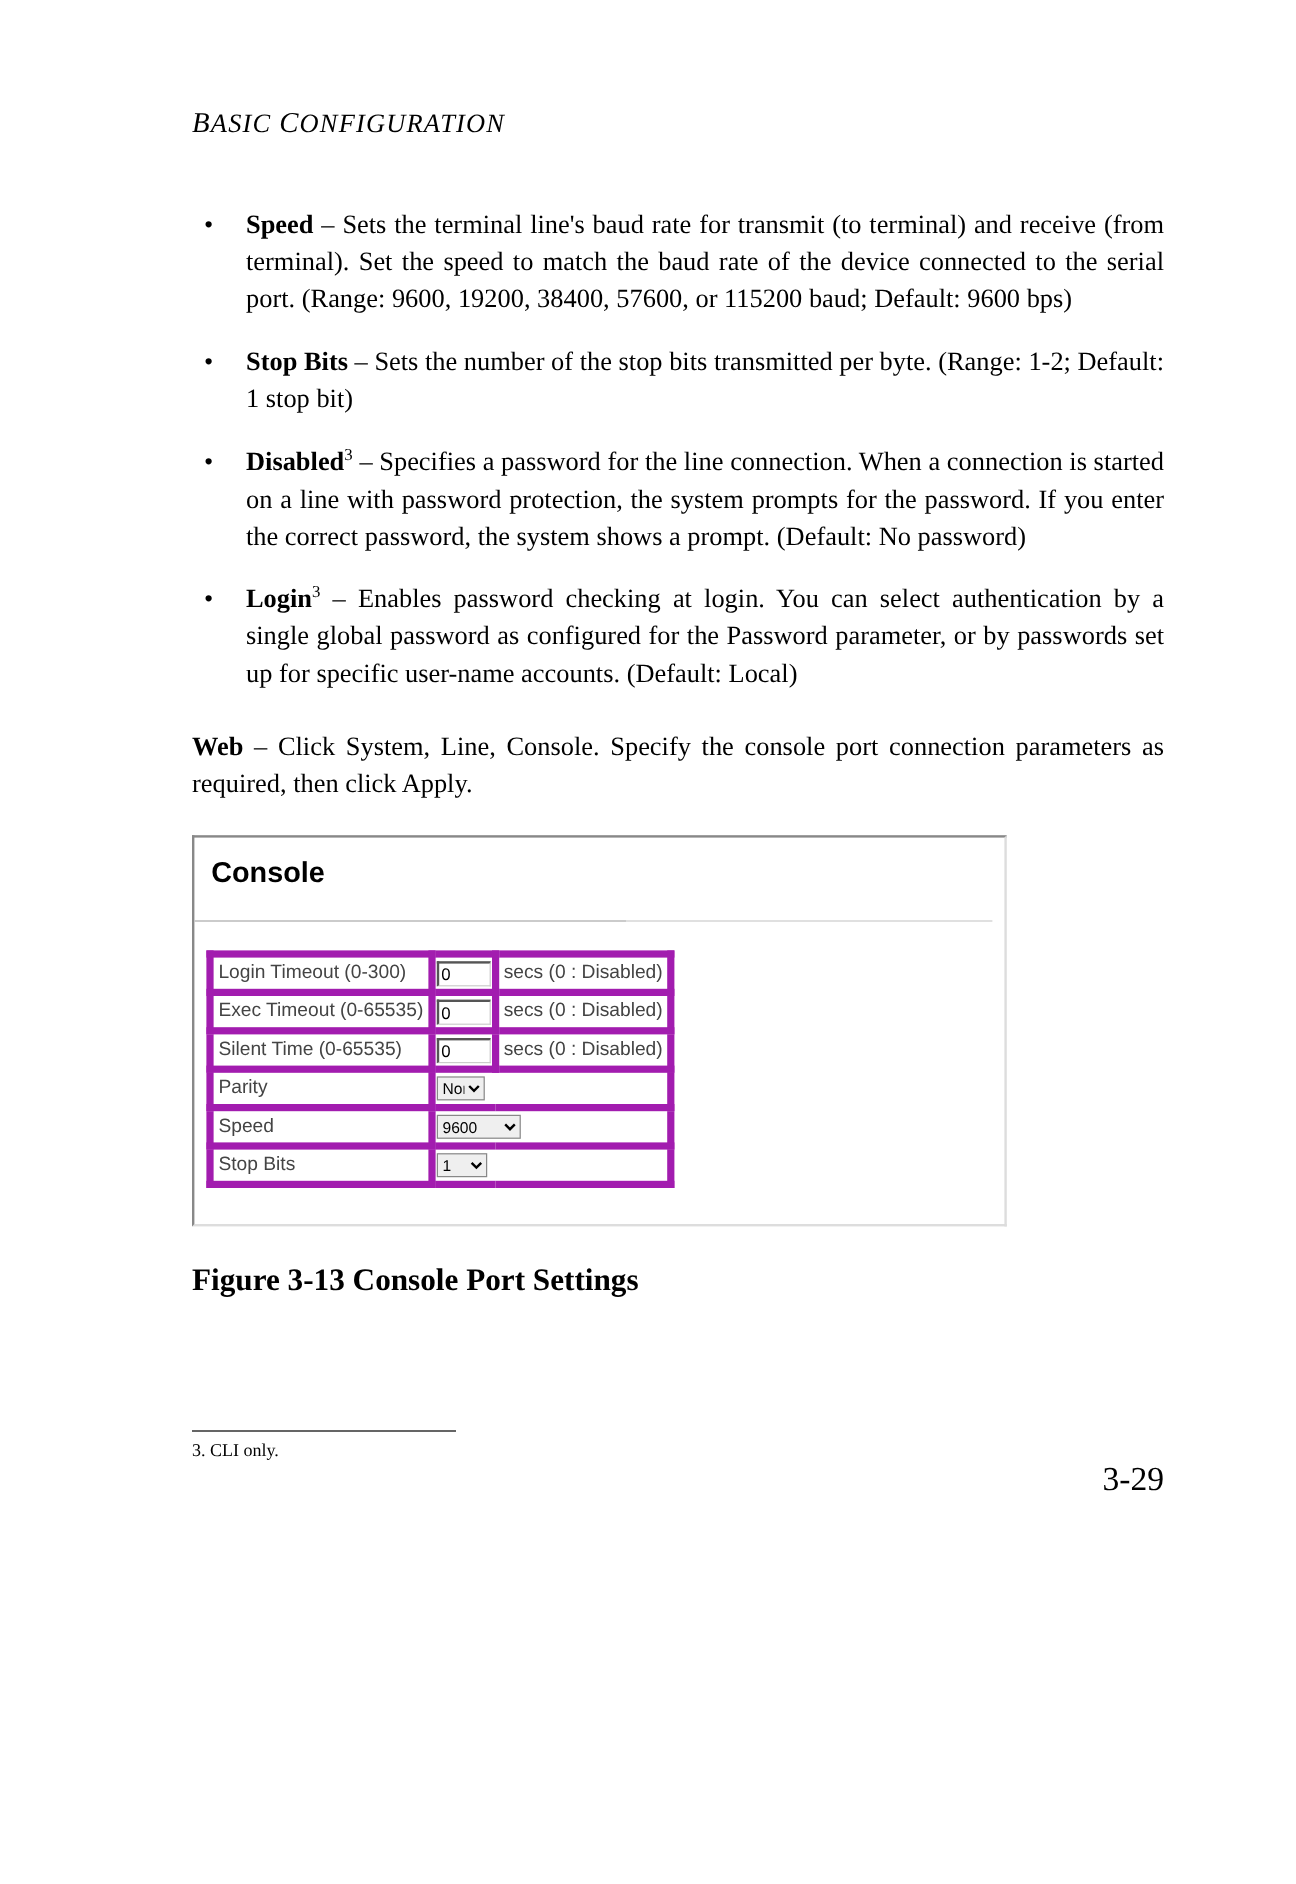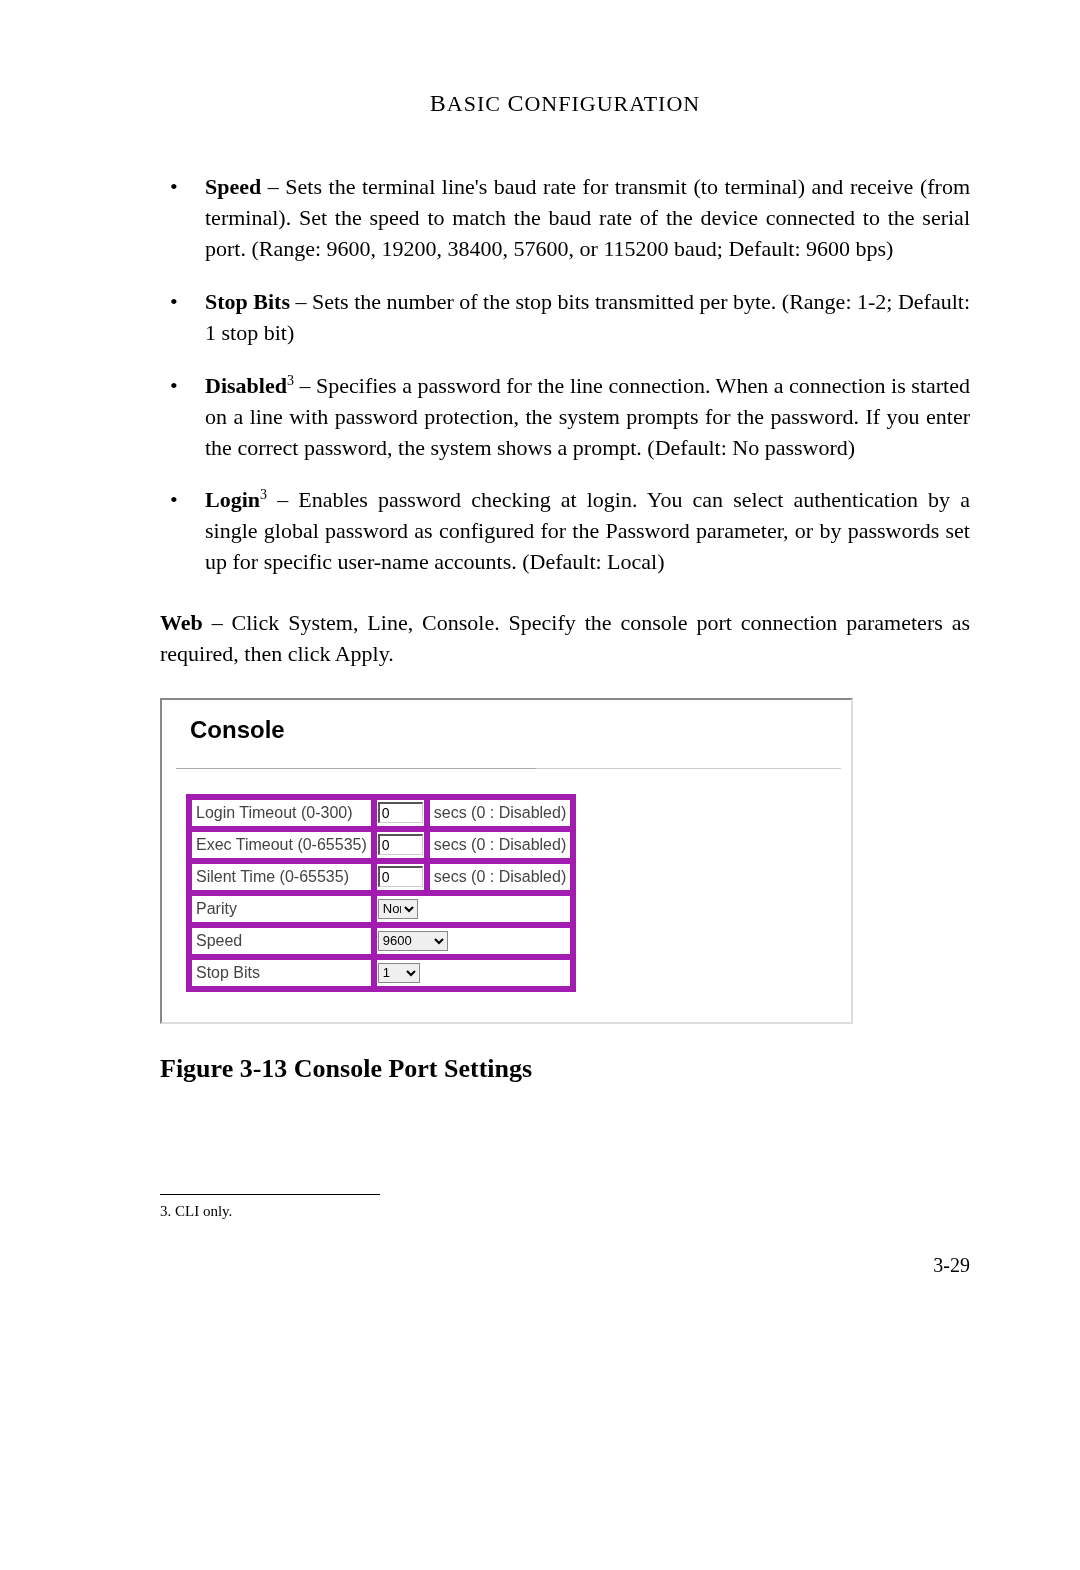--- a/index.html
+++ b/index.html
@@ -10,21 +10,22 @@
       color: #000;
       background: #fff;
       width: 1080px;
     }
     .page {
       padding: 90px 110px 80px 160px;
       position: relative;
       box-sizing: border-box;
     }
     .header {
-      text-align: center;
+      text-align: left;
+      font-style: italic;
       font-variant: small-caps;
       letter-spacing: 1px;
       font-size: 22px;
       margin-bottom: 55px;
     }
     .header .first-cap {
       font-size: 24px;
     }
     ul.bullets {
       list-style: none;
@@ -55,21 +56,21 @@
     .web-line {
       line-height: 1.4;
       margin-bottom: 28px;
       text-align: justify;
     }
     .console-box {
       border-top: 2px solid #888;
       border-left: 2px solid #888;
       border-bottom: 2px solid #ddd;
       border-right: 2px solid #ddd;
-      padding: 16px 0 30px 24px;
+      padding: 16px 0 30px 10px;
       margin-bottom: 30px;
       width: 665px;
     }
     .console-title {
       font-family: Arial, Helvetica, sans-serif;
       font-weight: bold;
       font-size: 24px;
       margin-bottom: 10px;
       padding-left: 4px;
     }
@@ -143,25 +144,24 @@
       margin-bottom: 110px;
     }
     .footnote-rule {
       border: none;
       border-top: 1px solid #000;
       width: 220px;
       margin: 0 0 8px 0;
     }
     .footnote {
       font-size: 15px;
-      margin-bottom: 34px;
     }
     .page-num {
       text-align: right;
-      font-size: 20px;
+      font-size: 28px;
     }
   </style>
 </head>
 <body>
 
 <div class="page">
   <div class="header">
     <span class="first-cap">B</span><span>ASIC </span><span class="first-cap">C</span><span>ONFIGURATION</span>
   </div>
 

